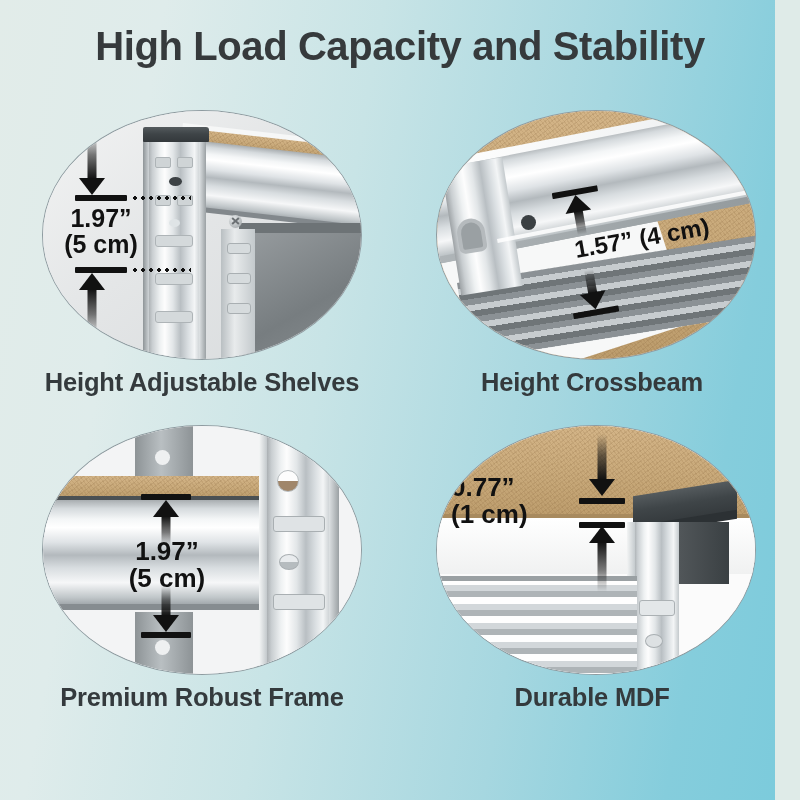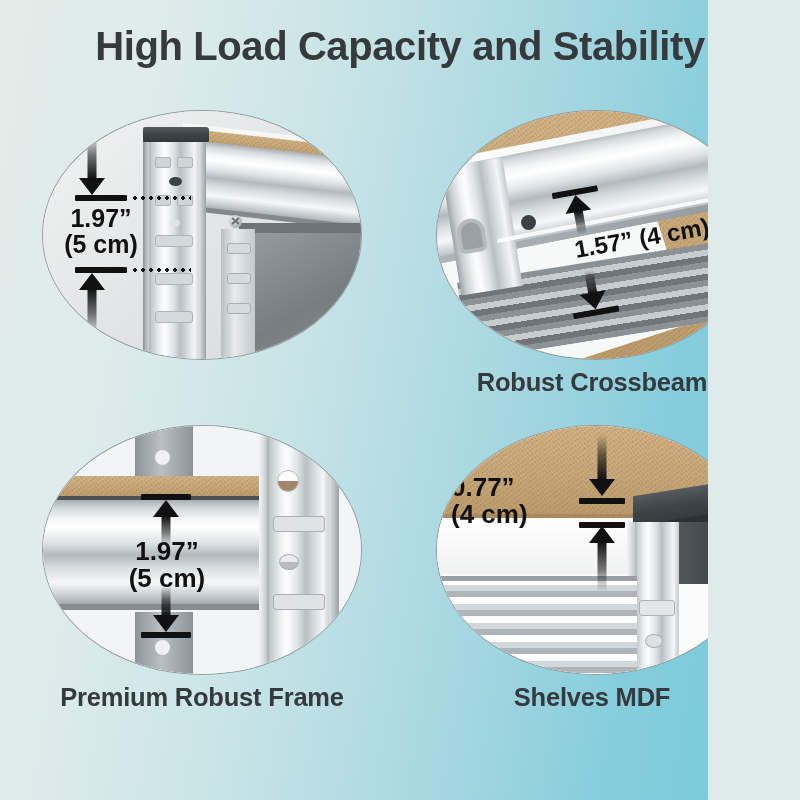--- a/index.html
+++ b/index.html
@@ -10,21 +10,21 @@
   body {
     width: 800px;
     height: 800px;
     overflow: hidden;
     font-family: "Liberation Sans", sans-serif;
     background: #dfebe8;
   }
 
   #infographic {
     position: relative;
-    width: 708px;
+    width: 775px;
     height: 800px;
     background: linear-gradient(100deg,
         #e2ece9 0%,
         #dfeceb 18%,
         #c8e4e6 42%,
         #a6d7e0 68%,
         #85cddc 88%,
         #7ccbdc 100%);
     overflow: hidden;
   }
@@ -241,20 +241,21 @@
 
           <div class="tick" style="left:32px;top:156px;width:52px;"></div>
           <div class="leader" style="left:88px;top:157px;width:60px;"></div>
           <div class="arrow-up" style="left:36px;top:162px;height:62px;">
             <div class="arrow-head-up" style="top:0;"></div>
             <div class="arrow-stem-up" style="top:16px;height:46px;"></div>
           </div>
         </div>
       </div>
     </div>
+    <div class="caption">Height Adjustable Shelves</div>
   </div>
 
   <div class="panel panel-tr">
     <div class="oval-wrap">
       <div class="oval-clip">
         <div class="scene">
 
           <div class="mdf" style="position:absolute;inset:0;"></div>
 
           <div style="position:absolute;left:-40px;top:150px;width:260px;height:150px;background:#f7f8f8;transform:rotate(-18deg);transform-origin:0 0;"></div>
@@ -283,21 +284,21 @@
           <div class="dim-label" style="left:-22px;top:52px;width:230px;font-size:24px;">1.57” (4 cm)</div>
 
           <div class="arrow-dn" style="left:22px;top:86px;height:40px;">
             <div class="arrow-stem-dn" style="top:0;height:24px;"></div>
             <div class="arrow-head-dn" style="top:23px;"></div>
           </div>
           <div class="tick" style="left:12px;top:126px;width:46px;"></div>
         </div>
       </div>
     </div>
-    <div class="caption">Robust Crossbeam</div>
+    <div class="caption">Height Crossbeam</div>
   </div>
 
   <div class="panel panel-bl">
     <div class="oval-wrap">
       <div class="oval-clip">
         <div class="scene">
           <div style="position:absolute;inset:0;background:#f3f4f5;"></div>
 
           <div style="position:absolute;left:92px;top:0;width:58px;height:64px;background:linear-gradient(90deg,#8d9396,#b9bfc2 45%,#8d9396);"></div>
           <div style="position:absolute;left:112px;top:24px;width:15px;height:15px;border-radius:50%;background:#eef0f1;"></div>
@@ -376,21 +377,21 @@
           </div>
           <div class="tick" style="left:142px;top:72px;width:46px;"></div>
           <div class="tick" style="left:142px;top:96px;width:46px;"></div>
           <div class="arrow-up" style="left:152px;top:100px;height:66px;">
             <div class="arrow-head-up" style="top:0;"></div>
             <div class="arrow-stem-up" style="top:16px;height:50px;"></div>
           </div>
 
           <div class="dim-label" style="left:14px;top:48px;width:130px;font-size:26px;text-align:left;">
             <span>0.77”</span>
-            <span class="l2">(4 cm)</span>
+            <span class="l2">(1 cm)</span>
           </div>
         </div>
       </div>
     </div>
-    <div class="caption">Shelves MDF</div>
+    <div class="caption">Durable MDF</div>
   </div>
 
 </div>
 
 </body></html>

